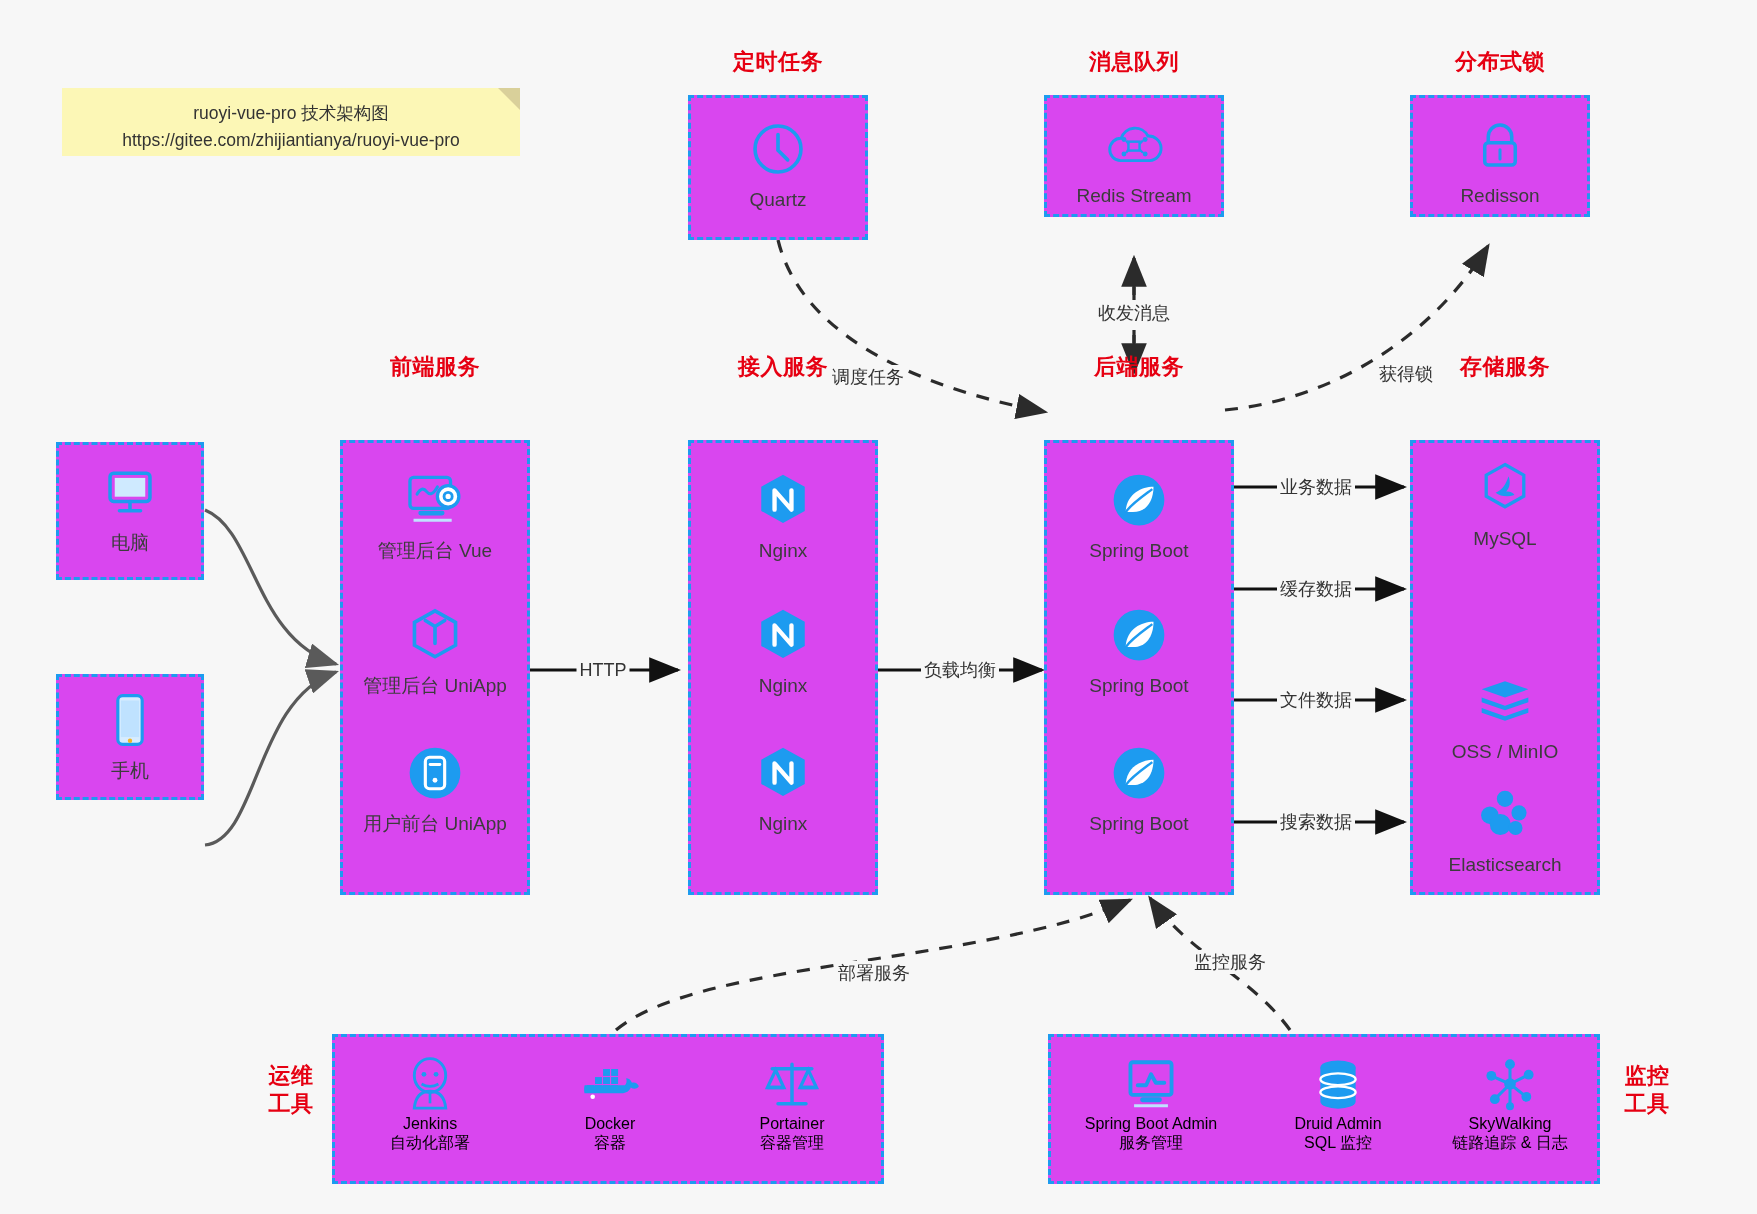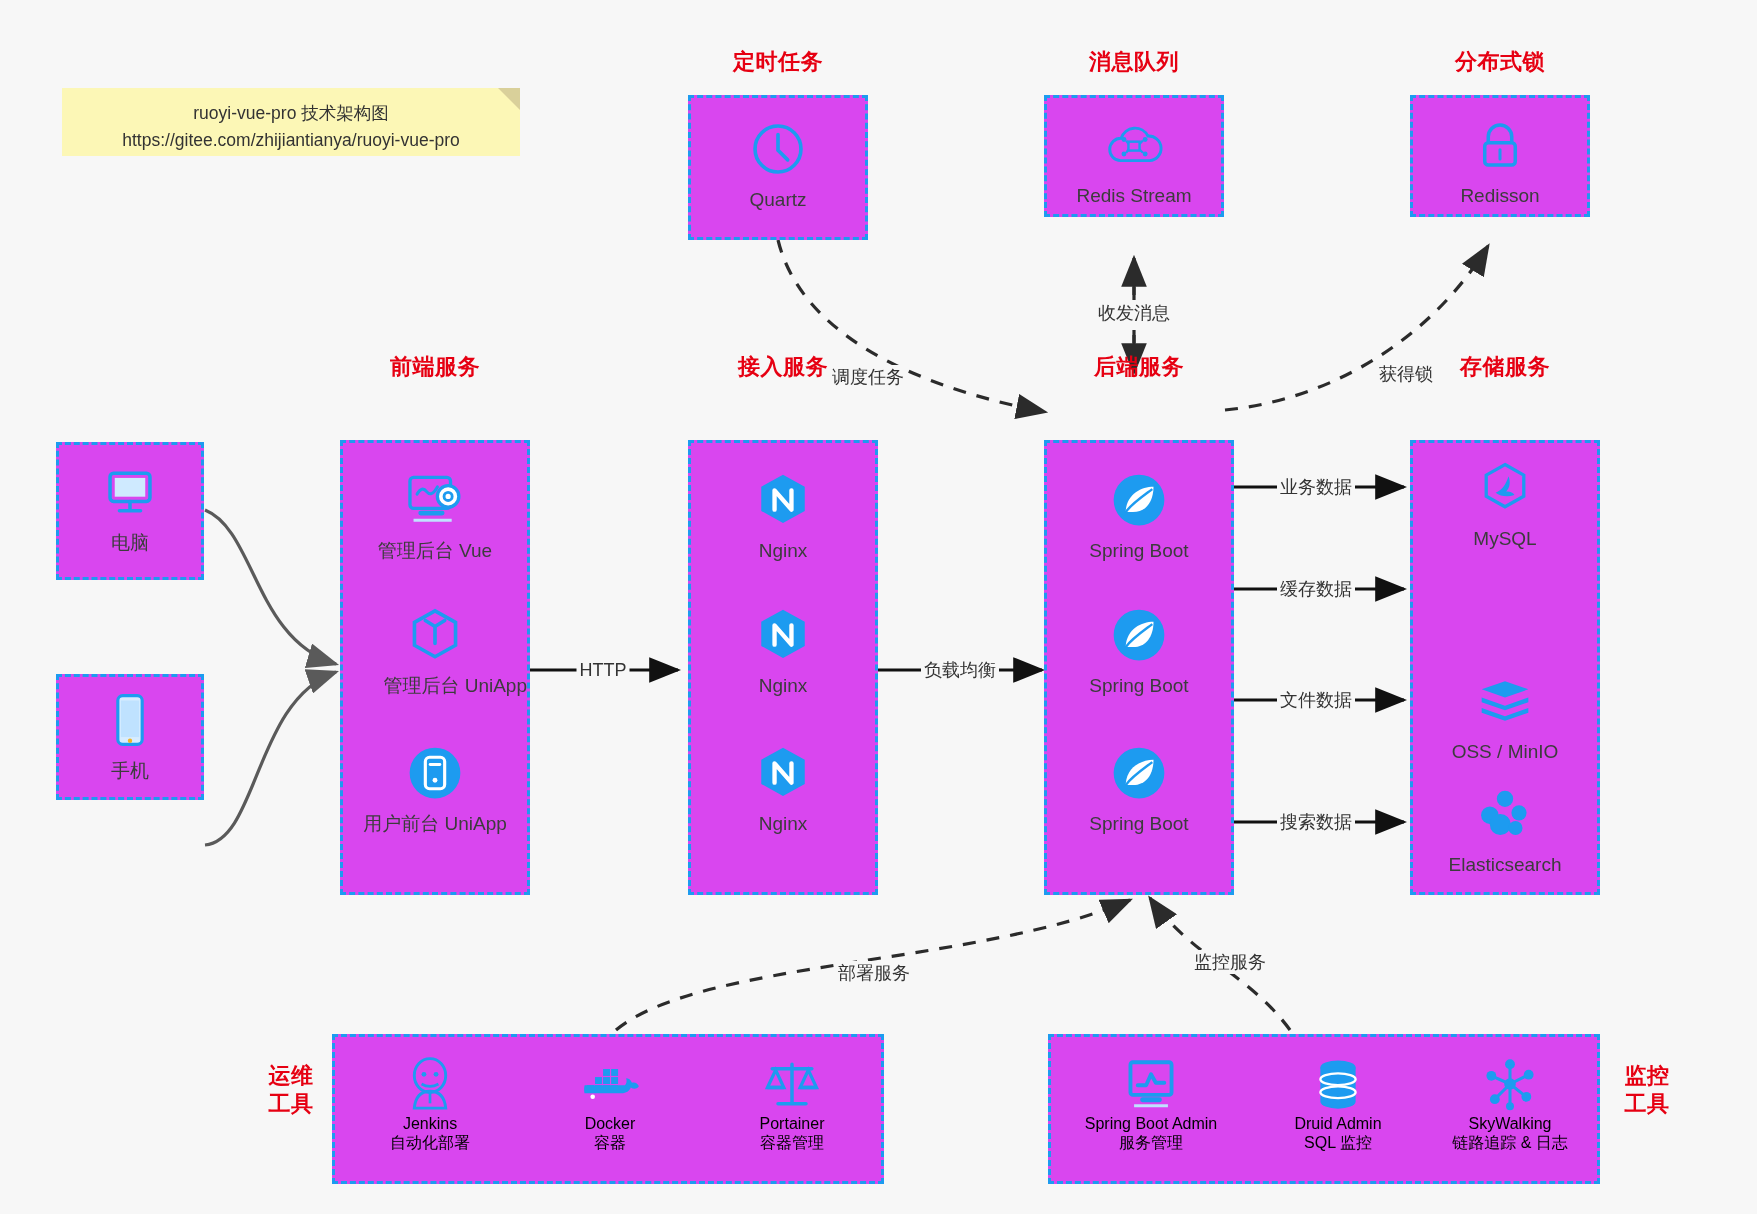--- a/index.html
+++ b/index.html
@@ -188,21 +188,21 @@
           <rect x="5" y="4" width="34" height="26" rx="3" fill="none" stroke="#1d9bf0" stroke-width="2.8"></rect>
           <path d="M11 18 q4 -7 8 -2 q4 5 9 -4" fill="none" stroke="#1d9bf0" stroke-width="2.6" stroke-linecap="round"></path>
           <path d="M14 34 h18" stroke="#1d9bf0" stroke-width="4" stroke-linecap="round"></path>
           <path d="M8 40 h32" stroke="#bfe2ff" stroke-width="2.4"></path>
           <circle cx="37" cy="20" r="9" fill="#ffffff" stroke="#1d9bf0" stroke-width="2.8"></circle>
           <circle cx="37" cy="20" r="3.4" fill="none" stroke="#1d9bf0" stroke-width="2.4"></circle>
         </svg>
       </div>
       <div class="lbl">管理后台 Vue</div>
     </div>
-    <div class="cell" style="top:161px;text-align:right;">
+    <div class="cell" style="top:161px;">
       <div class="ic">
         <svg width="56" height="58" viewBox="0 0 46 48">
           <path d="M23 4 L40 13.5 V32.5 L23 42 L6 32.5 V13.5 Z" fill="none" stroke="#1d9bf0" stroke-width="3"></path>
           <path d="M23 17 V31 M23 17 L15 12 M23 17 L31 12" fill="none" stroke="#1d9bf0" stroke-width="3" stroke-linecap="round"></path>
         </svg>
       </div>
       <div class="lbl">管理后台 UniApp</div>
     </div>
     <div class="cell" style="top:299px;">
       <div class="ic">

